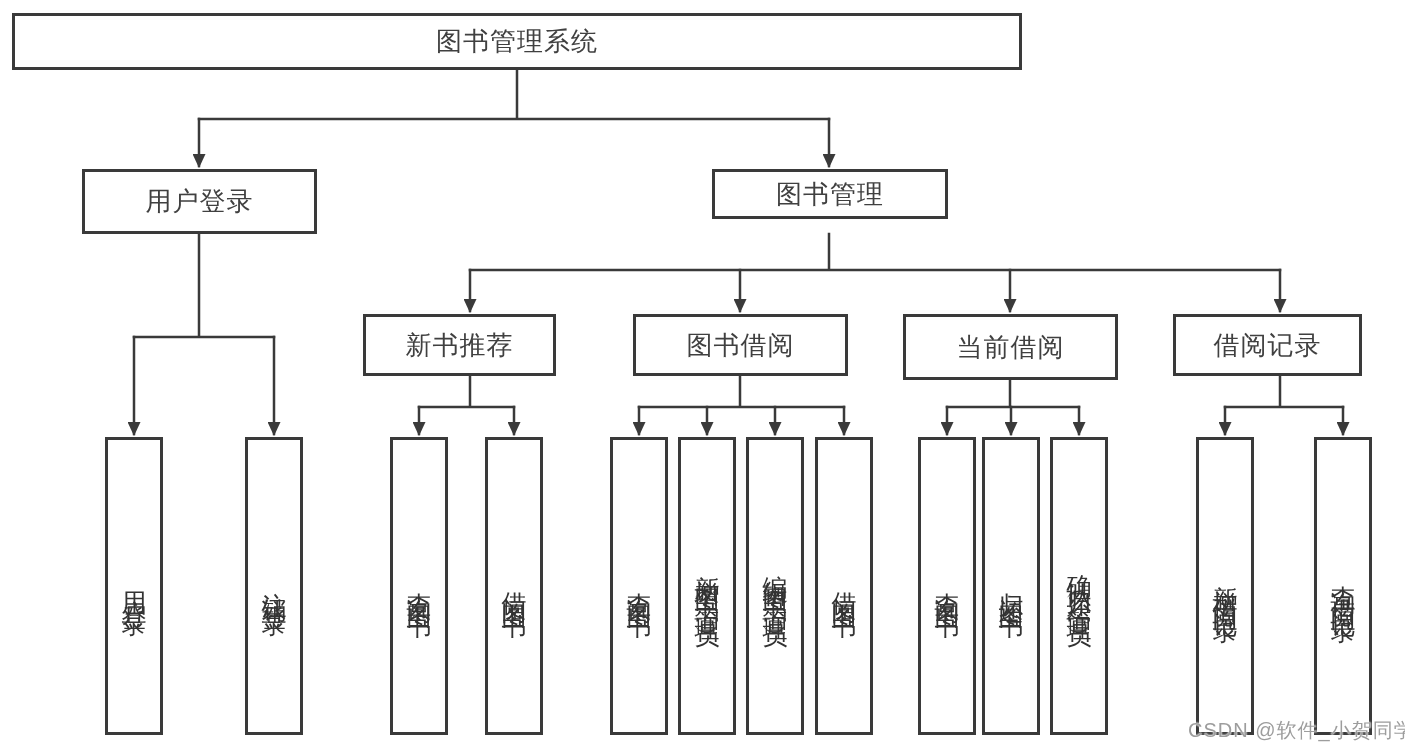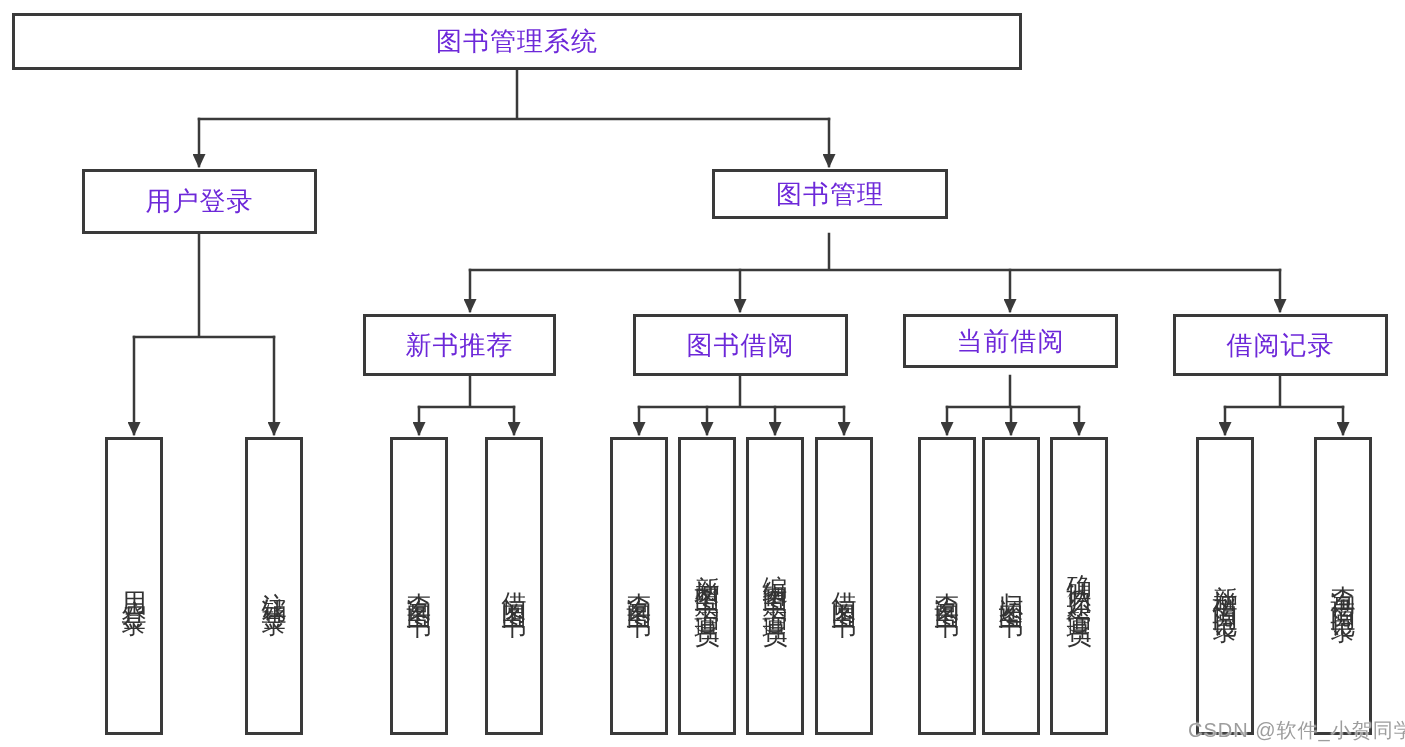--- a/index.html
+++ b/index.html
@@ -26,21 +26,21 @@
     box-sizing: border-box;
     background: #ffffff;
     border: 3px solid #3a3a3a;
     display: flex;
     align-items: center;
     justify-content: center;
     z-index: 2;
   }
   .hlabel {
     font-size: 26px;
-    color: #6d28d9;
+    color: #404040;
     letter-spacing: 1px;
     white-space: nowrap;
   }
   .vlabel {
     writing-mode: vertical-rl;
     text-orientation: mixed;
     font-size: 25px;
     line-height: 1;
     letter-spacing: 7px;
     color: #333333;
@@ -127,24 +127,24 @@
   <div class="node" style="left:712px;top:169px;width:236px;height:50px">
     <span class="hlabel">图书管理</span>
   </div>
 
   <div class="node" style="left:363px;top:314px;width:193px;height:62px">
     <span class="hlabel">新书推荐</span>
   </div>
   <div class="node" style="left:633px;top:314px;width:215px;height:62px">
     <span class="hlabel">图书借阅</span>
   </div>
-  <div class="node" style="left:903px;top:314px;width:215px;height:54px">
+  <div class="node" style="left:903px;top:314px;width:215px;height:66px">
     <span class="hlabel">当前借阅</span>
   </div>
-  <div class="node" style="left:1173px;top:314px;width:215px;height:62px">
+  <div class="node" style="left:1173px;top:314px;width:189px;height:62px">
     <span class="hlabel">借阅记录</span>
   </div>
 
   <div class="node" style="left:105px;top:437px;width:58px;height:298px">
     <span class="vlabel">用户登录</span>
   </div>
   <div class="node" style="left:245px;top:437px;width:58px;height:298px">
     <span class="vlabel">注销登录</span>
   </div>
 

